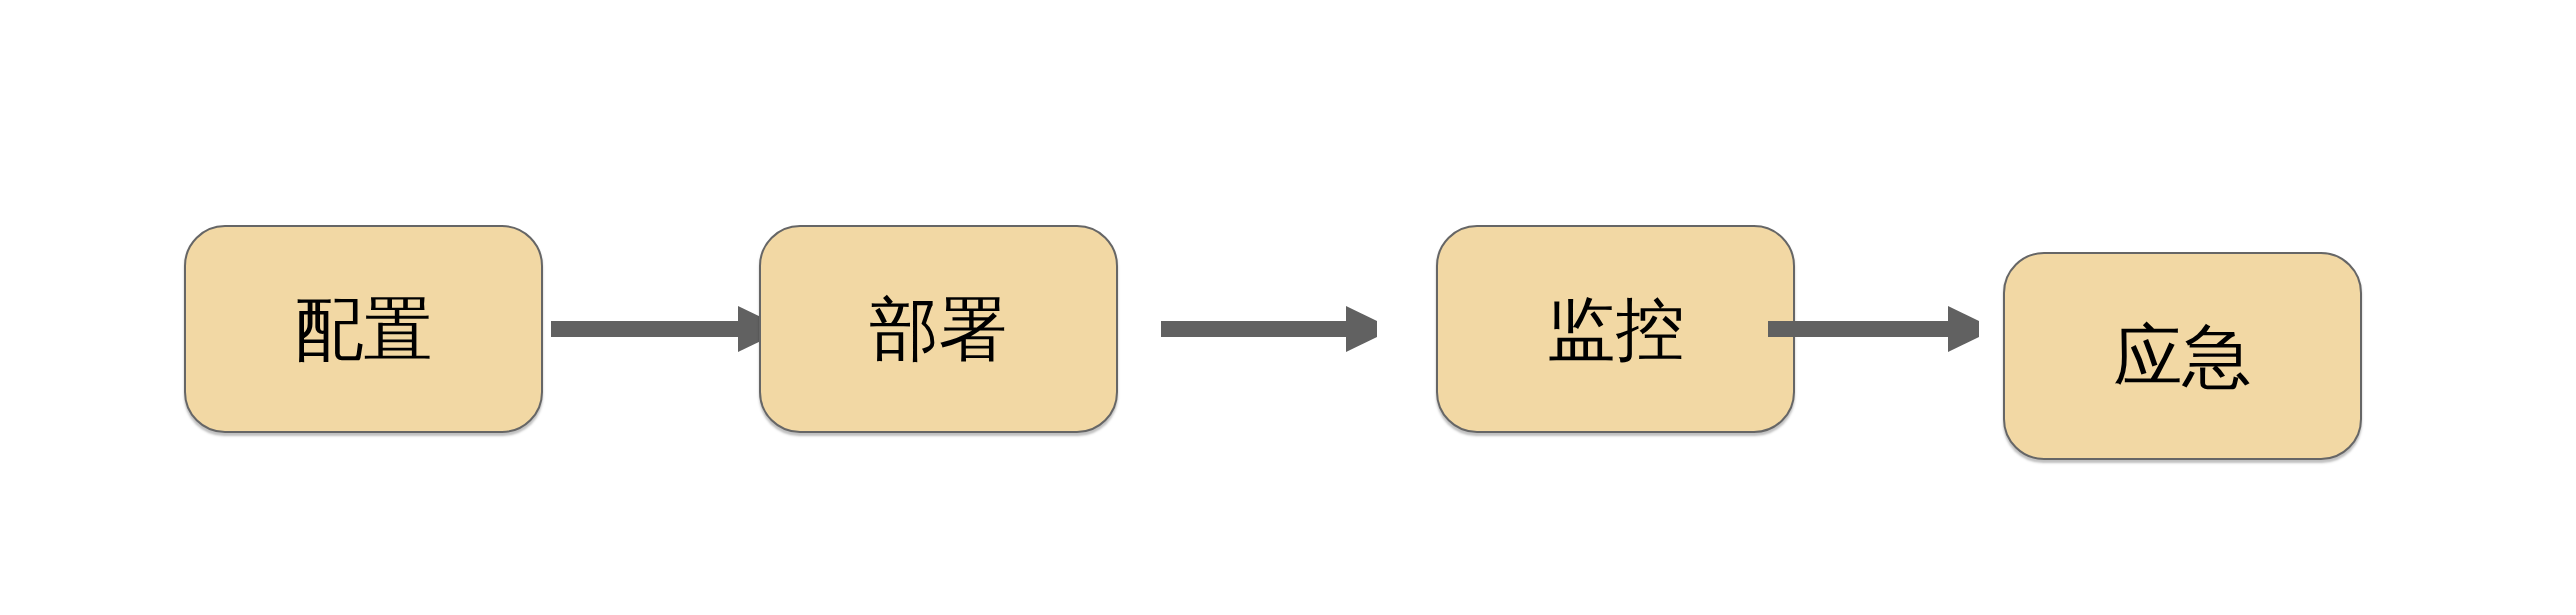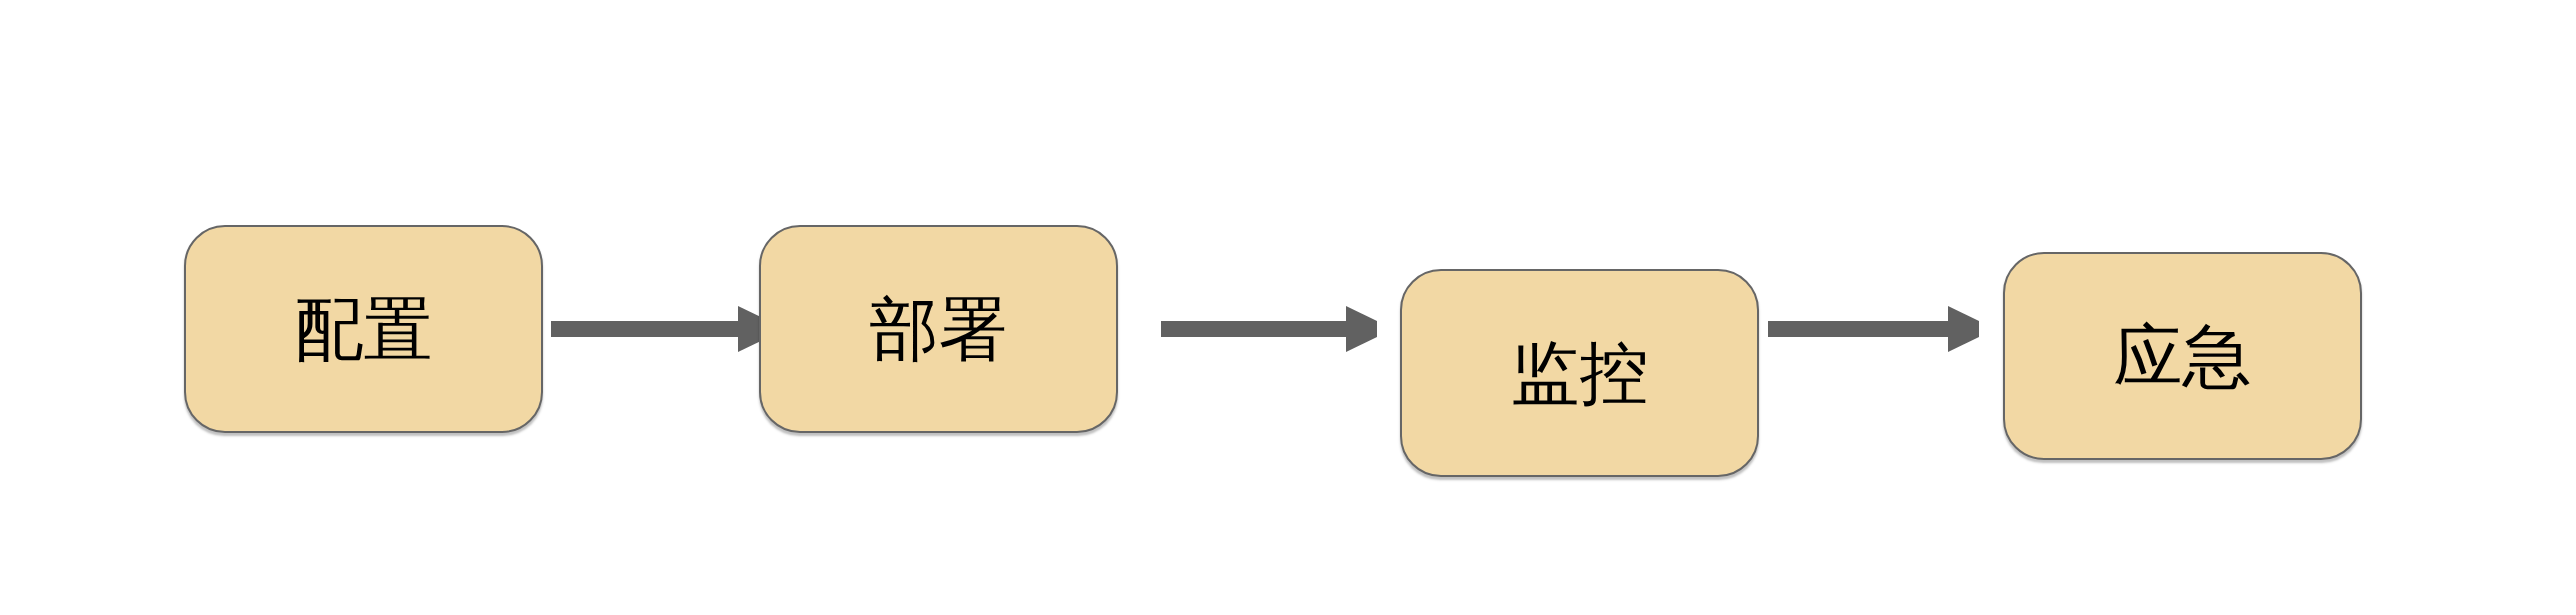--- a/index.html
+++ b/index.html
@@ -37,21 +37,21 @@
     box-shadow: 0 3.1px 2.3px -0.8px rgba(0,0,0,0.25);
   }
   .node-label {
     font-size: 69px;
     line-height: 1;
     color: var(--text_color);
     white-space: nowrap;
   }
   .node-1 { left: 168px; }
   .node-2 { left: 743px; }
-  .node-3 { left: 1384px; margin-top: 44px; }
+  .node-3 { left: 1420px; }
   .node-4 { left: 1987px; margin-top: 27px; }
 
   .arrow {
     position: absolute;
     top: 298px;
     height: 30px;
     display: flex;
     align-items: center;
   }
   .arrow-1 { left: 527px;  width: 250px; }

